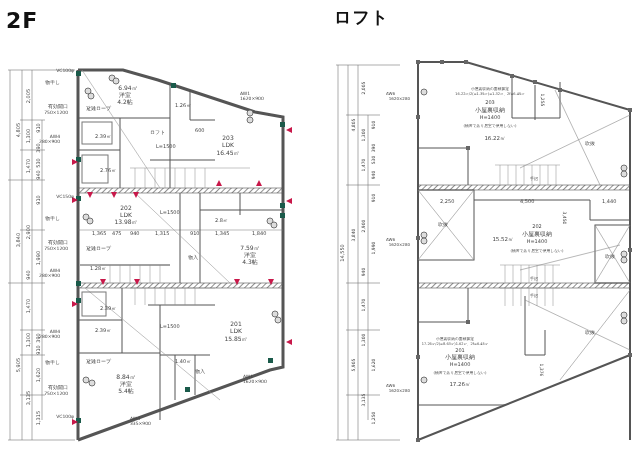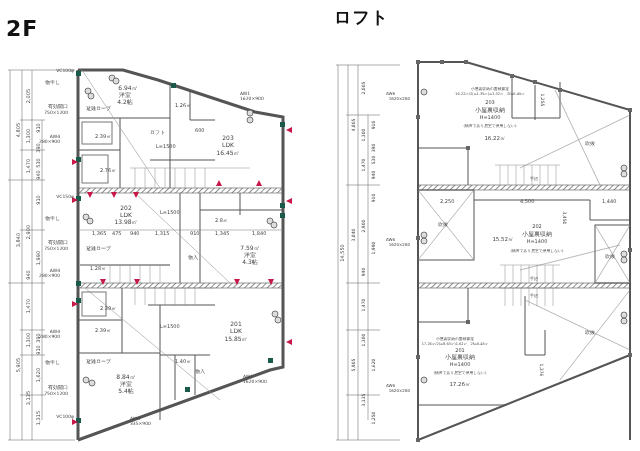--- a/index.html
+++ b/index.html
@@ -1,18 +1,18 @@
 <!DOCTYPE html>
 <html><head>
 <meta charset="utf-8">
 <style>
   html, body { margin:0; padding:0; background:#ffffff; }
   body { width:640px; height:451px; position:relative; overflow:hidden; font-family:"DejaVu Sans", sans-serif; color:#333; }
   .title { position:absolute; font-weight:bold; color:#111; font-family:"DejaVu Sans", sans-serif; }
-  .title-2f { left:6px; top:16px; font-size:22px; letter-spacing:1px; }
+  .title-2f { left:6px; top:8px; font-size:22px; letter-spacing:1px; }
   .title-loft { left:334px; top:6px; font-size:17px; letter-spacing:1px; }
   svg { position:absolute; left:0; top:0; }
   .lbl { font-family:"DejaVu Sans", sans-serif; fill:#444; }
 </style>
 </head>
 <body>
 
 <div class="title title-2f">2F</div>
 <div class="title title-loft">ロフト</div>
 

